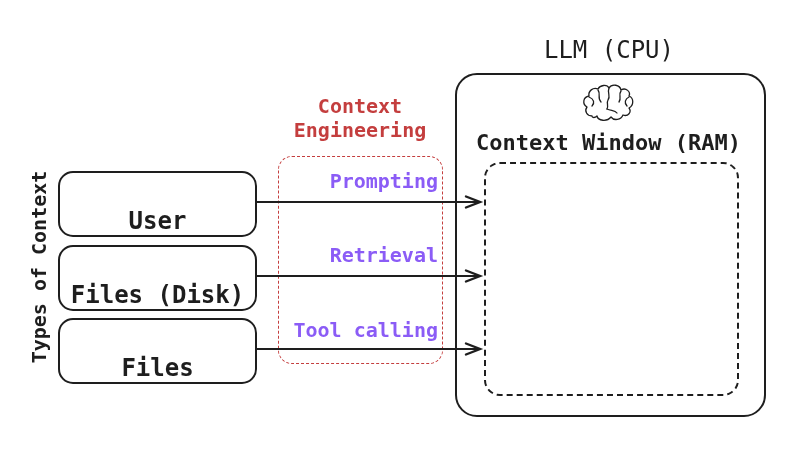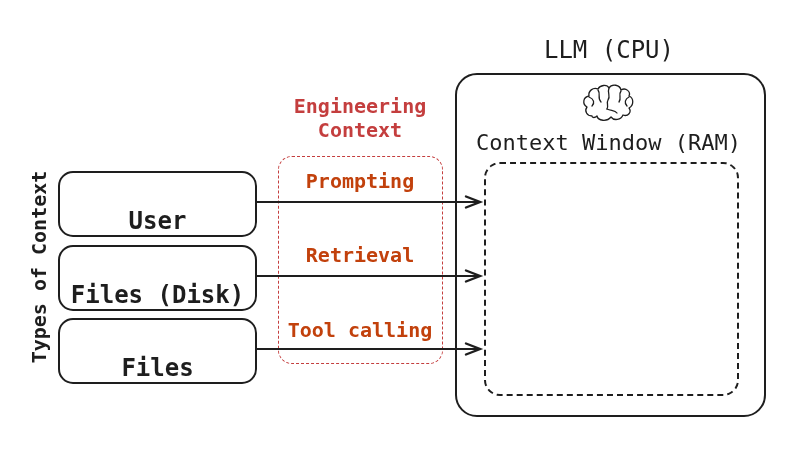--- a/index.html
+++ b/index.html
@@ -64,27 +64,27 @@
     position: absolute;
     left: 278px;
     top: 156px;
     width: 163px;
     height: 206px;
     border: 1.6px dashed #c43e3e;
     border-radius: 14px;
   }
   .method {
     position: absolute;
-    left: 270px;
+    left: 258px;
     width: 180px;
-    text-align: center;
+    text-align: right;
     font-size: 20px;
     font-weight: bold;
     line-height: 24px;
-    color: #c2410c;
+    color: #8b5cf6;
     white-space: nowrap;
   }
   .m-prompting { top: 169px; }
   .m-retrieval { top: 243px; }
   .m-toolcalling { top: 318px; }
 
   
   .llm-title {
     position: absolute;
     left: 459px;
@@ -113,21 +113,21 @@
     width: 58px;
     height: 42px;
   }
   .cw-label {
     position: absolute;
     left: 455px;
     top: 130px;
     width: 307px;
     text-align: center;
     font-size: 22px;
-    font-weight: normal;
+    font-weight: bold;
     line-height: 26px;
     white-space: nowrap;
   }
   .cw-box {
     position: absolute;
     left: 484px;
     top: 162px;
     width: 251px;
     height: 230px;
     border: 2px dashed #1e1e1e;
@@ -152,22 +152,22 @@
     <span>User</span>
   </div>
   <div class="src-box src-files">
     <span>Files (Disk)</span>
   </div>
   <div class="src-box src-tools">
     <span>Files</span>
   </div>
 
   <div class="ce-title">
+    <div>Context</div>
     <div>Engineering</div>
-    <div>Context</div>
   </div>
   <div class="ce-box"></div>
   <div class="method m-prompting">Prompting</div>
   <div class="method m-retrieval">Retrieval</div>
   <div class="method m-toolcalling">Tool calling</div>
 
   <div class="llm-title">LLM (CPU)</div>
   <div class="llm-box"></div>
 
   <svg class="brain" viewBox="0 0 56 42" fill="none" stroke="#1e1e1e" stroke-width="1.3" stroke-linecap="round" stroke-linejoin="round">

